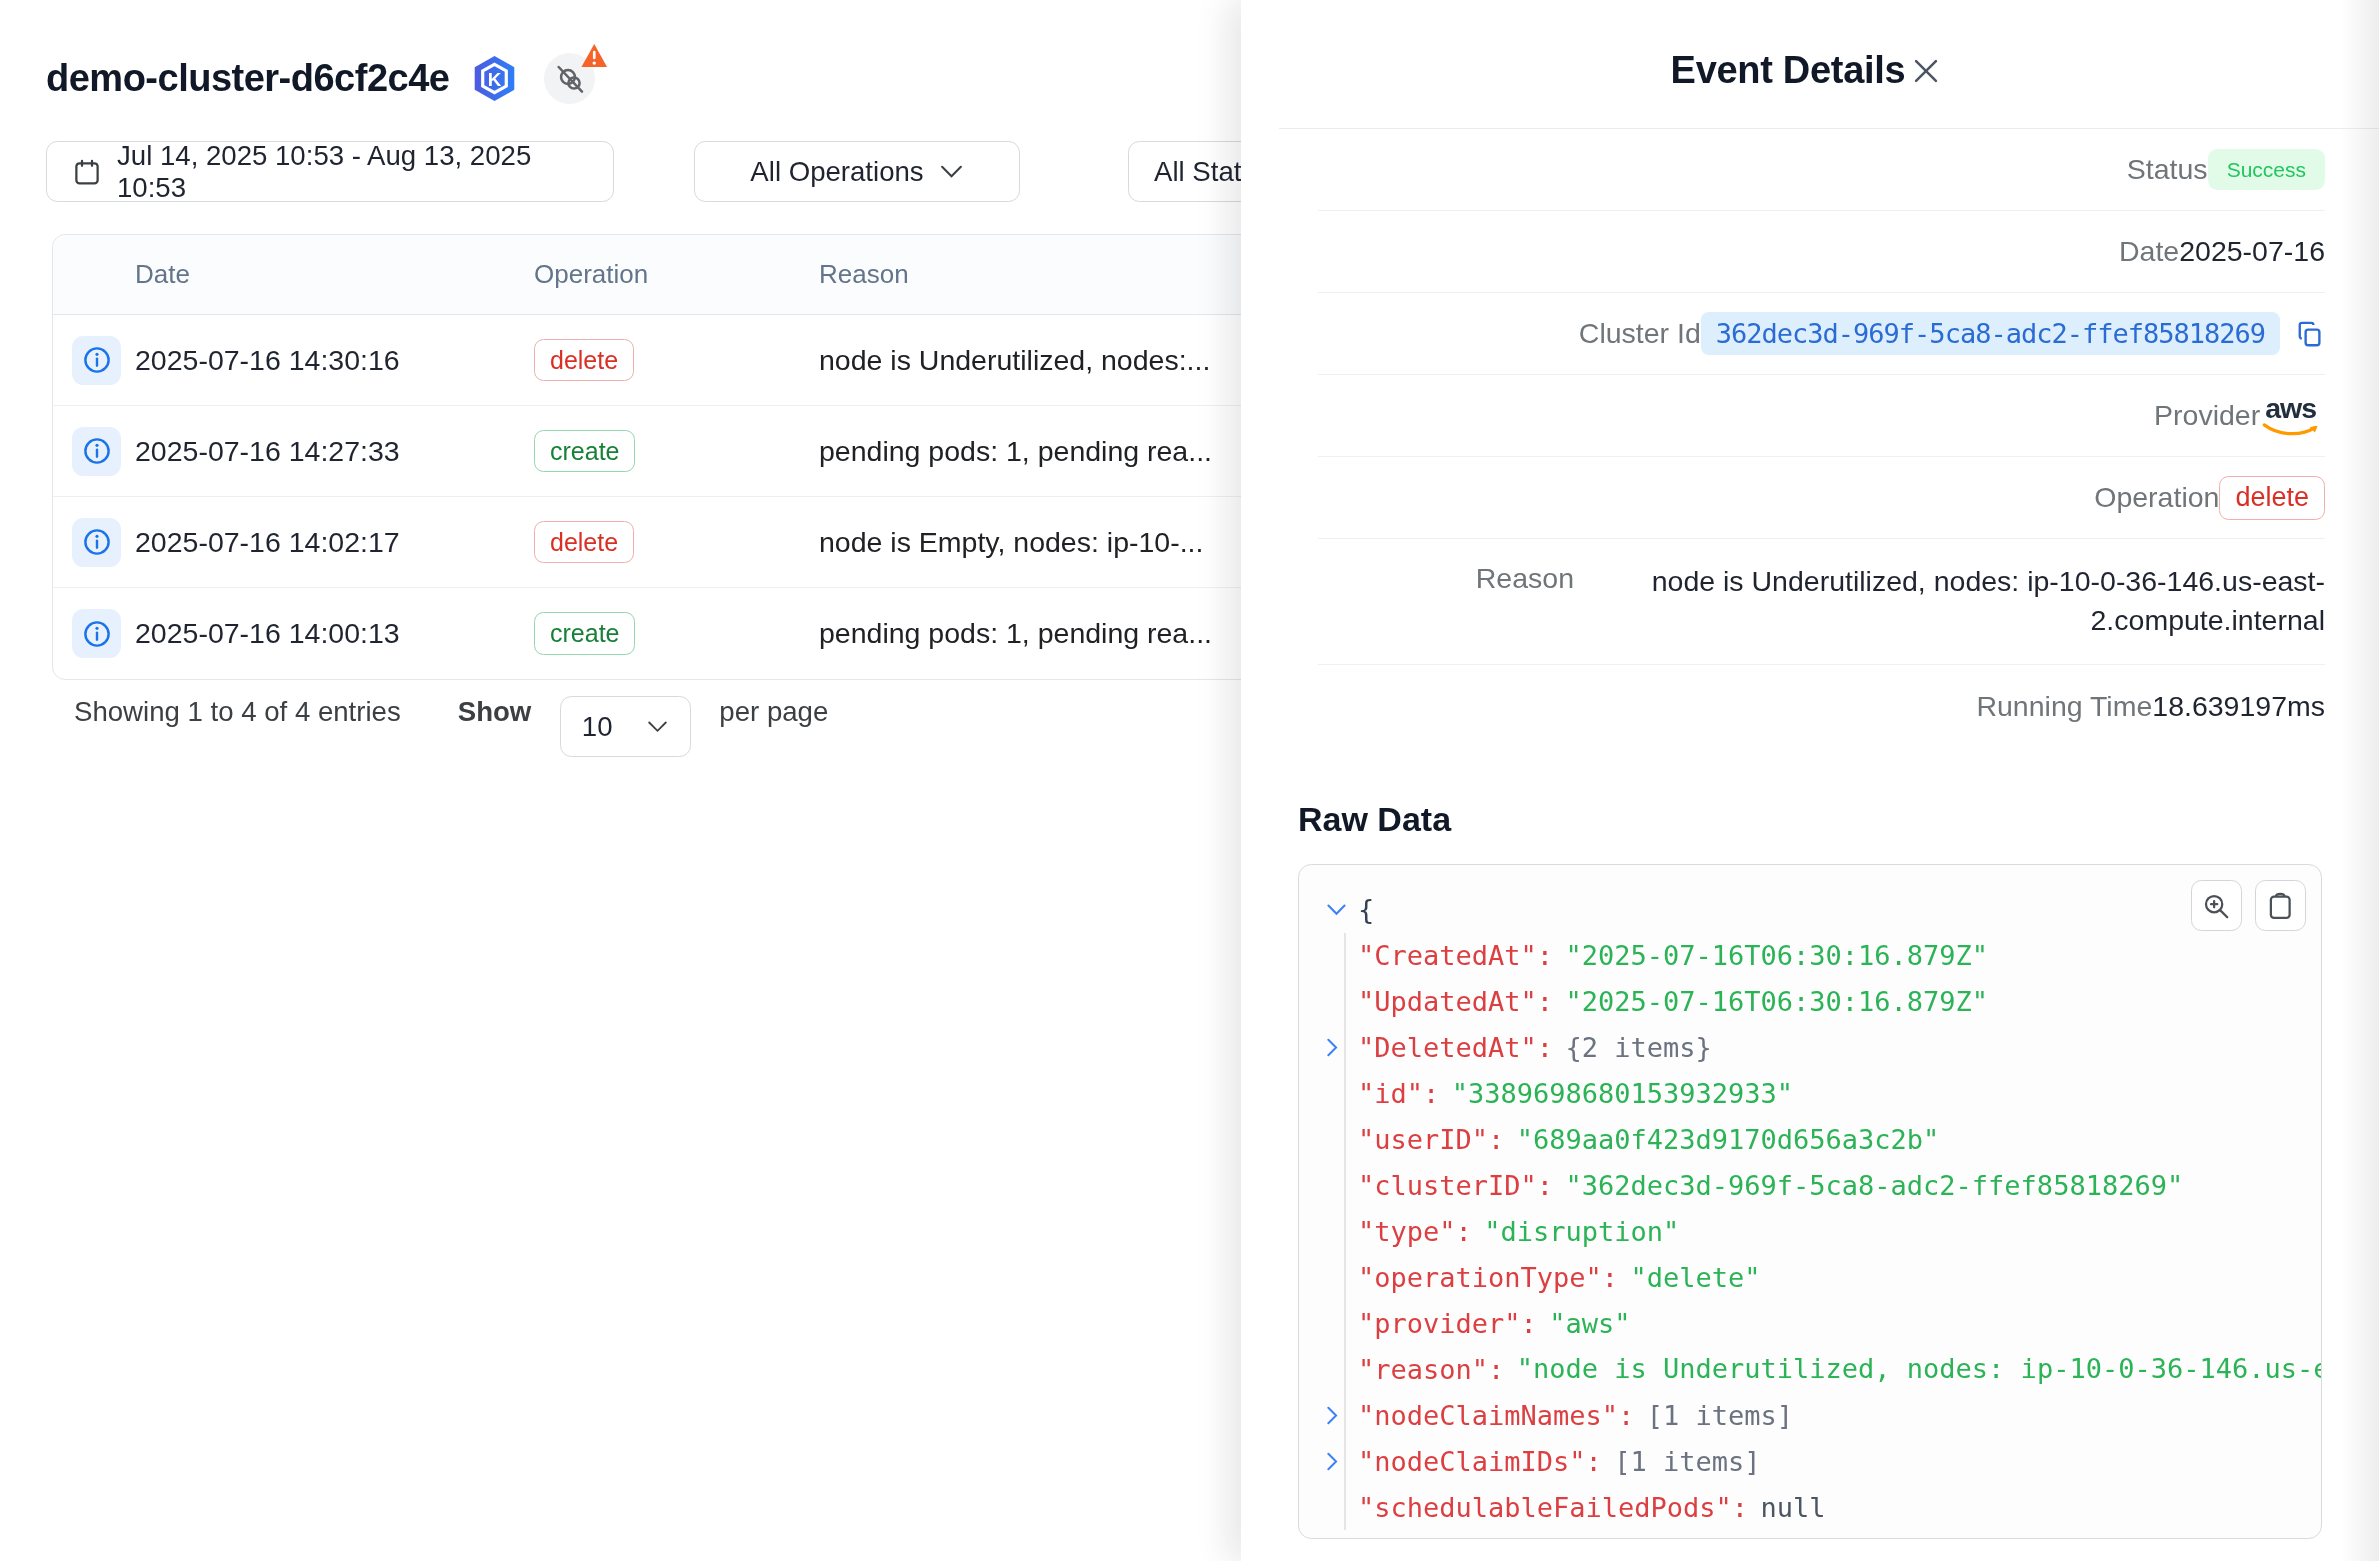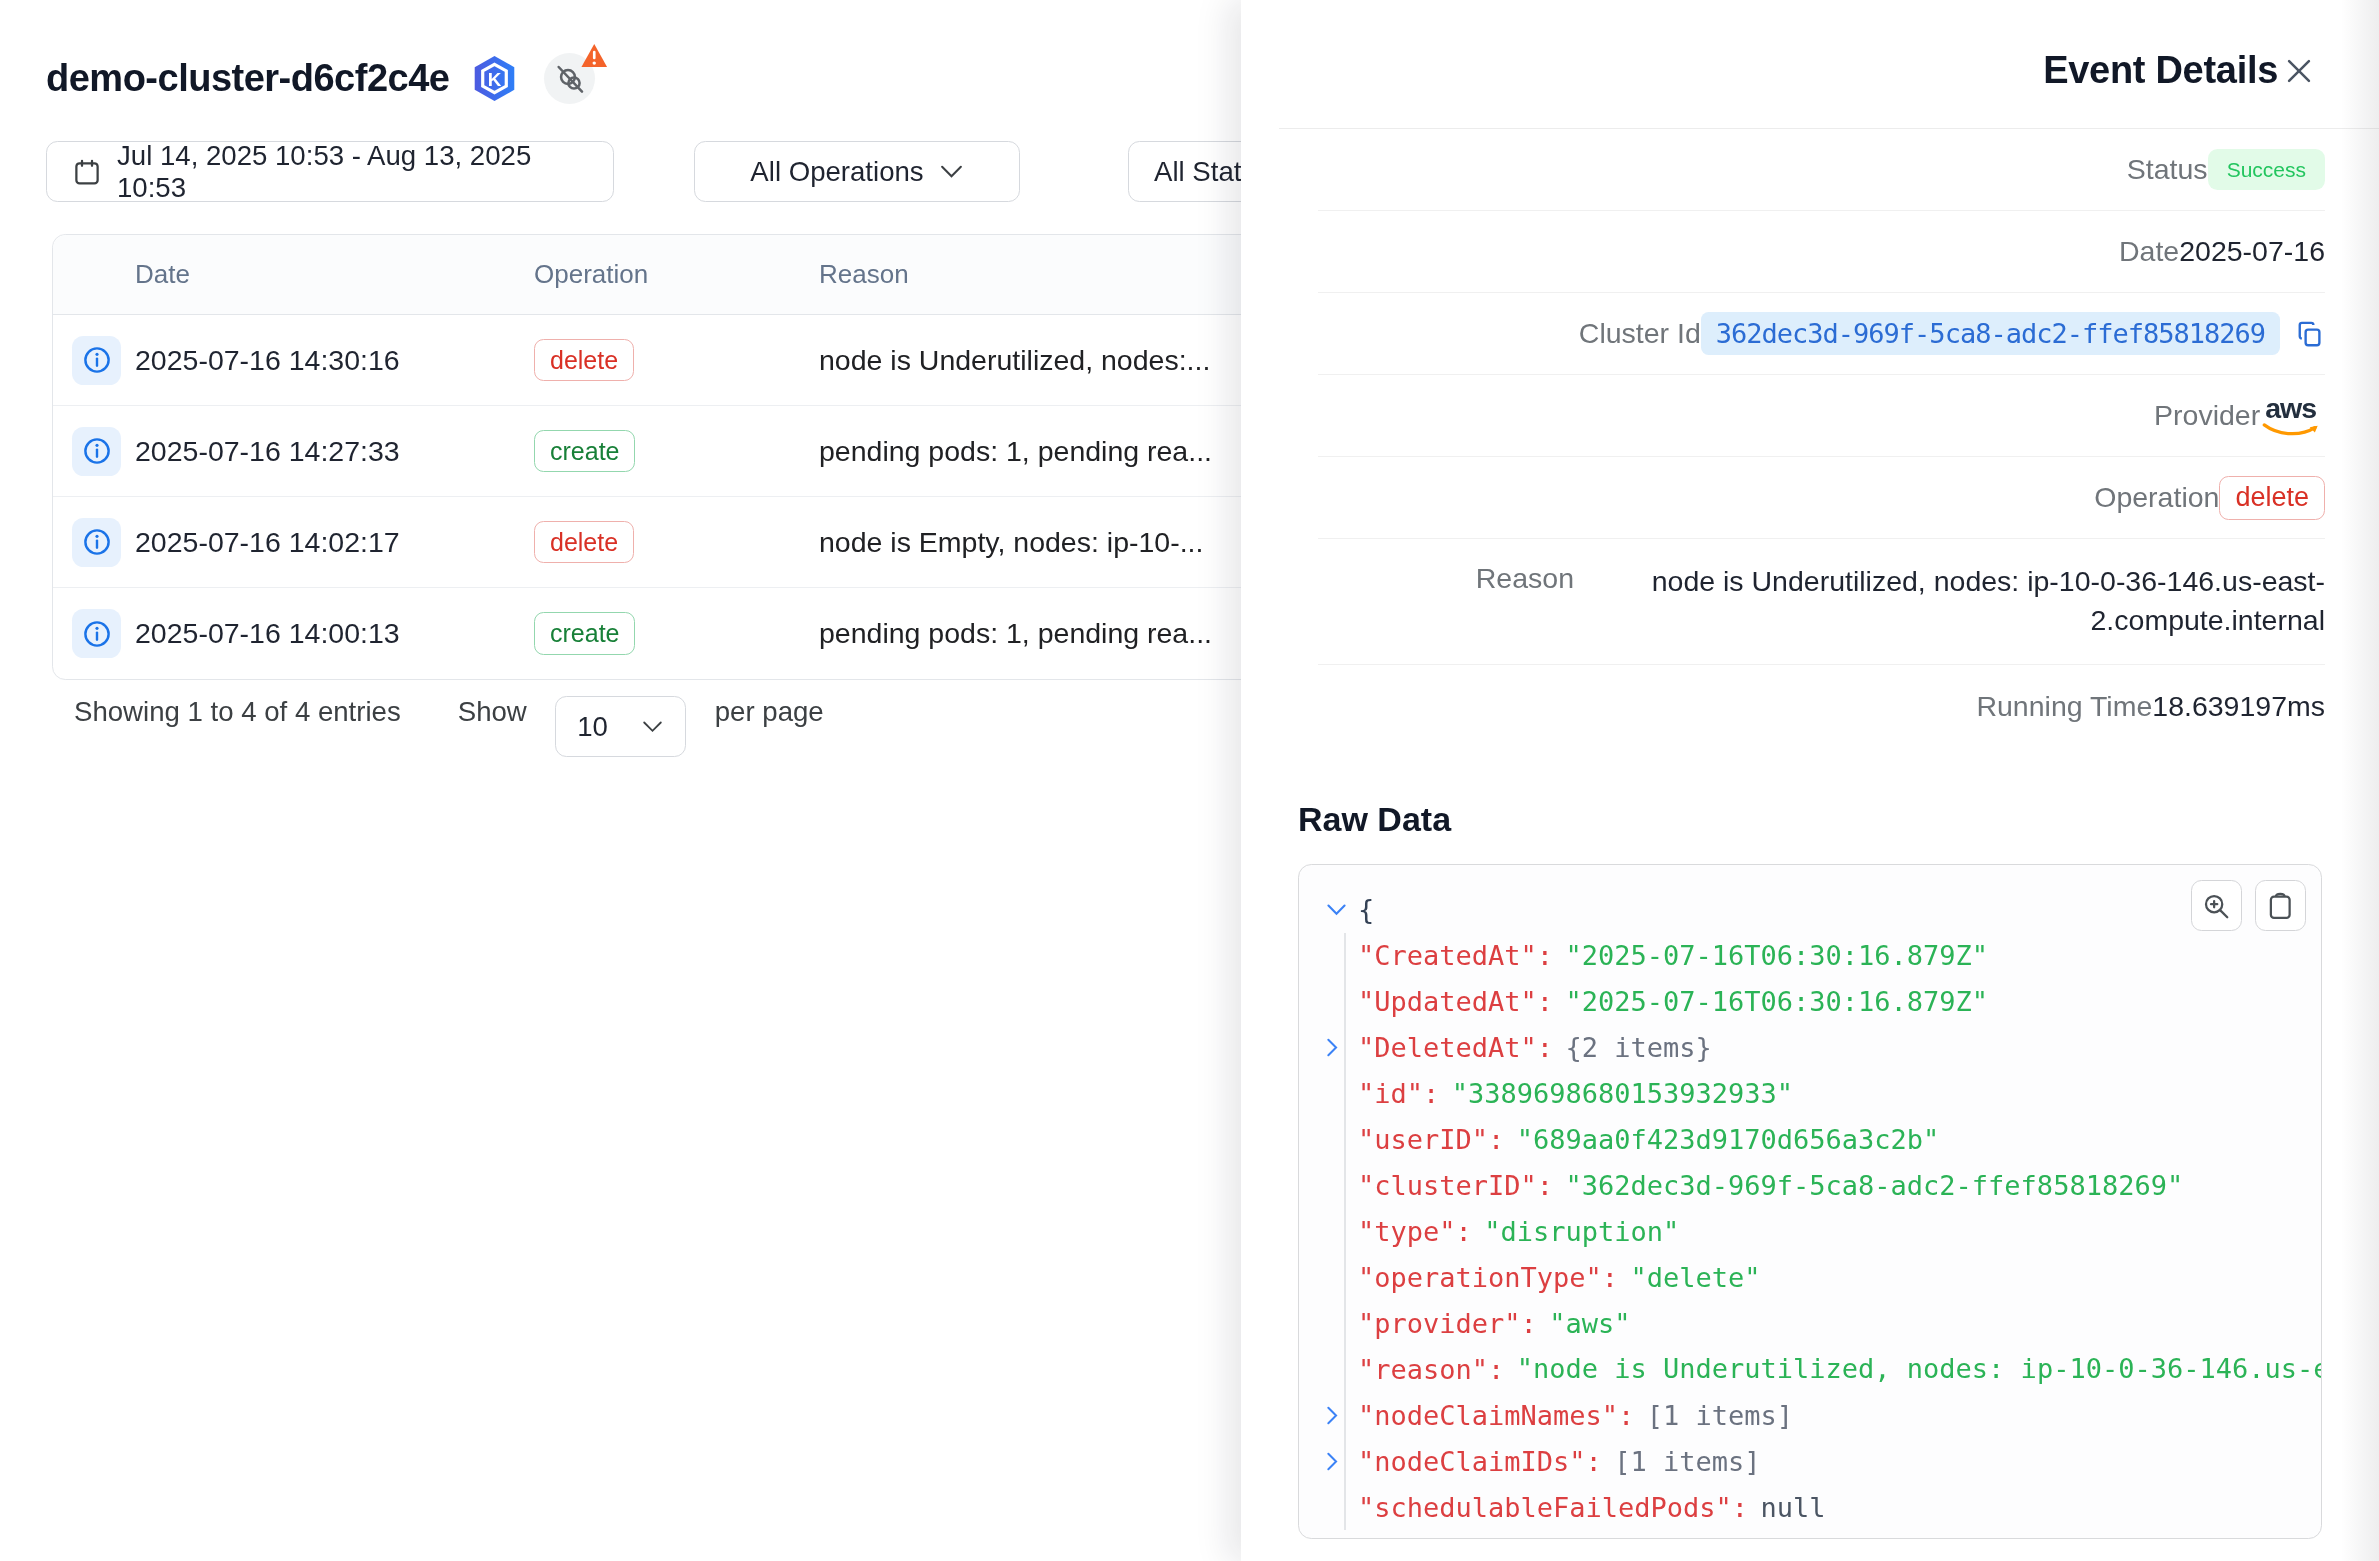--- a/index.html
+++ b/index.html
@@ -32,29 +32,29 @@
   .t-row:last-child { border-bottom:none; }
   .info-chip { width:49px; height:49px; border-radius:11.4px; background:#e7f1fd; display:flex; align-items:center; justify-content:center; }
   .badge { display:inline-block; font-size:25px; padding:5.7px 15px; border-radius:9.5px; background:#fff; font-weight:500; }
   .badge-delete { color:#d93025; border:1.9px solid #efb0ac; }
   .badge-create { color:#188038; border:1.9px solid #93d7ae; }
   .reason-cell { color:#202124; }
 
   
   .pagination { position:absolute; left:74px; top:696px; display:flex; align-items:flex-start; font-size:27.6px; color:#3c4043; }
   .pag-summary { margin-right:57px; color:#3c4043; }
-  .show-label { margin-right:28.5px; }
+  .show-label { margin-right:28.5px;font-weight:bold; }
   .page-size-select { width:131px; height:61px; border:1.4px solid #d6d9de; border-radius:11.4px; display:flex;
     align-items:center; justify-content:space-between; padding:0 21px; font-size:27.6px; color:#1f2430; background:#fff; }
   .per-page { margin-left:28.5px; }
 
   
   .panel { position:absolute; top:0; right:0; width:1138px; height:1562px; background:#fff;
     box-shadow:-13.3px 0 32px rgba(15,23,42,0.10); z-index:5; }
-  .panel-header { display:flex; align-items:center; justify-content:flex-end; padding:49px 59px 36px 57px; }
+  .panel-header { display:flex; align-items:center; justify-content:center; padding:49px 59px 36px 57px; }
   .panel-title { font-size:38px; font-weight:700; color:#111827; letter-spacing:-0.3px; }
   .panel-close { width:42px; height:42px; display:flex; align-items:center; justify-content:center; cursor:pointer; }
   .panel-divider { height:1.4px; background:#ececec; margin-left:38px; }
 
   .fields { padding:0 54px 0 57px; }
   .f-row { display:flex; justify-content:flex-end; align-items:center; min-height:82px; border-bottom:1.4px solid #f0f0f0;margin-left:20px; }
   .f-label { font-size:28.5px; color:#70757a; }
   .f-value { font-size:28.5px; color:#1f2430; }
   .f-row.reason { align-items:flex-start; padding:23px 0 25px; }
   .reason-val { max-width:751px; text-align:right; line-height:1.35; overflow-wrap:anywhere; color:#1f2430; }

